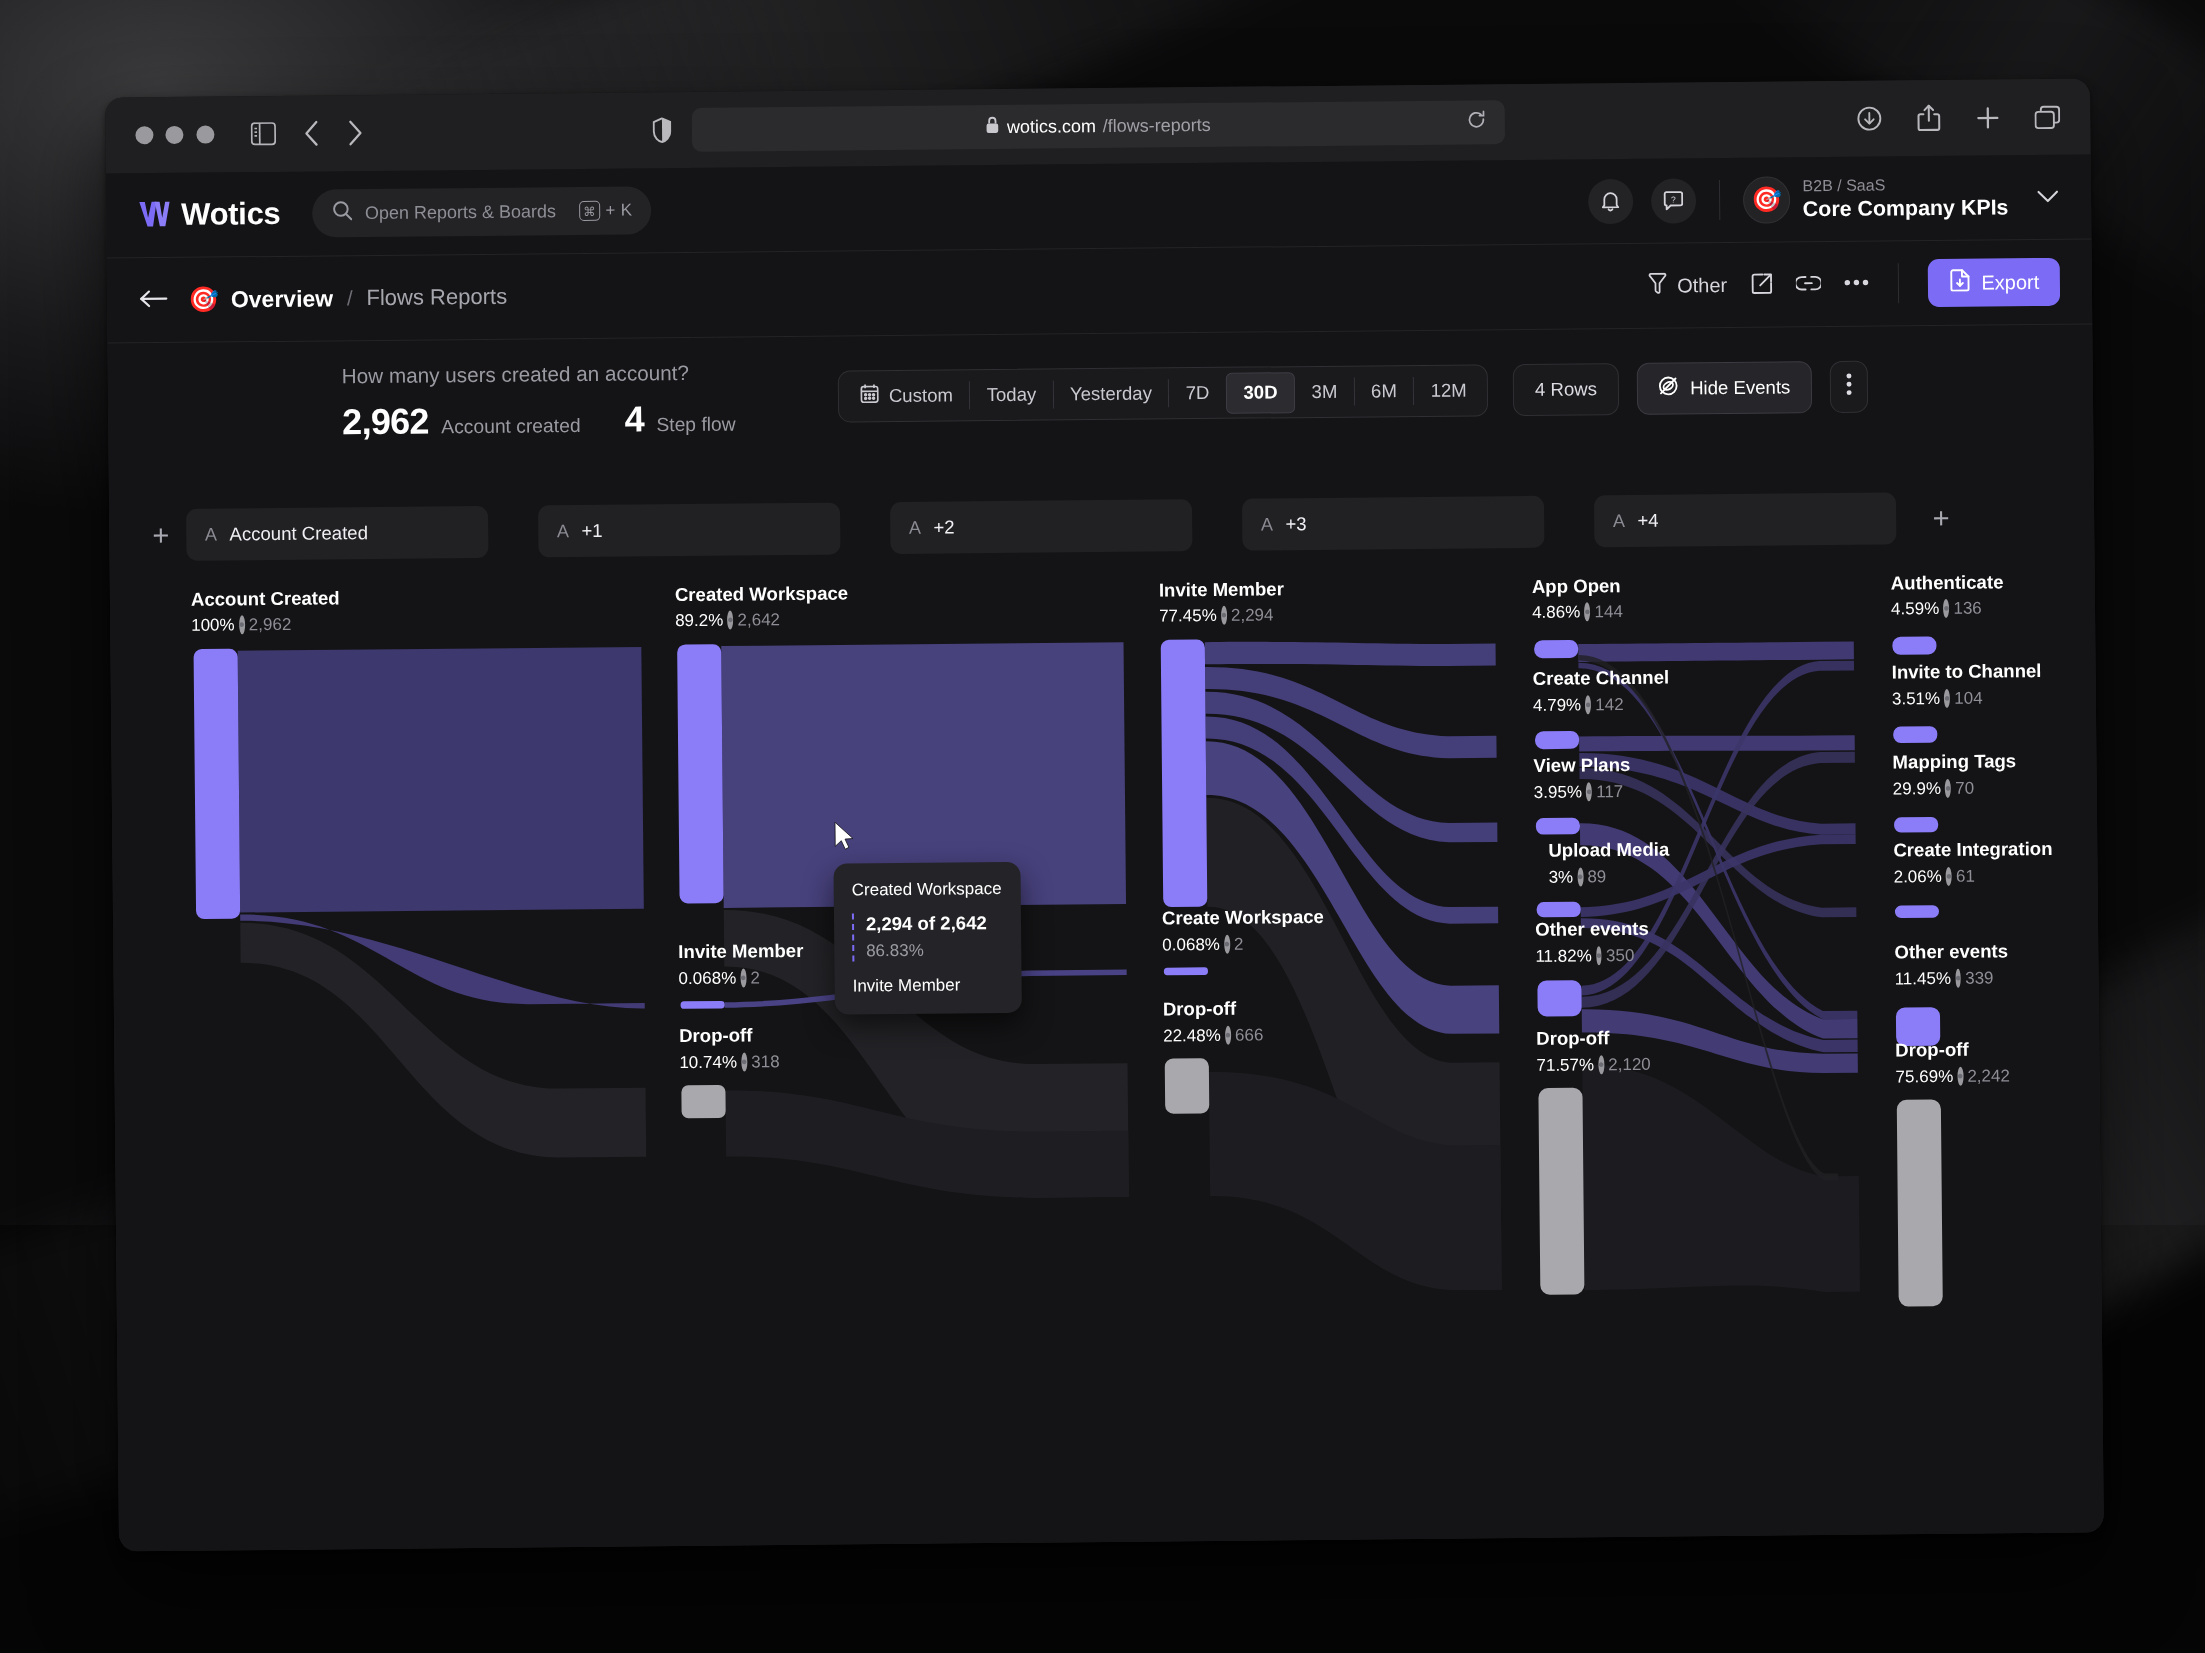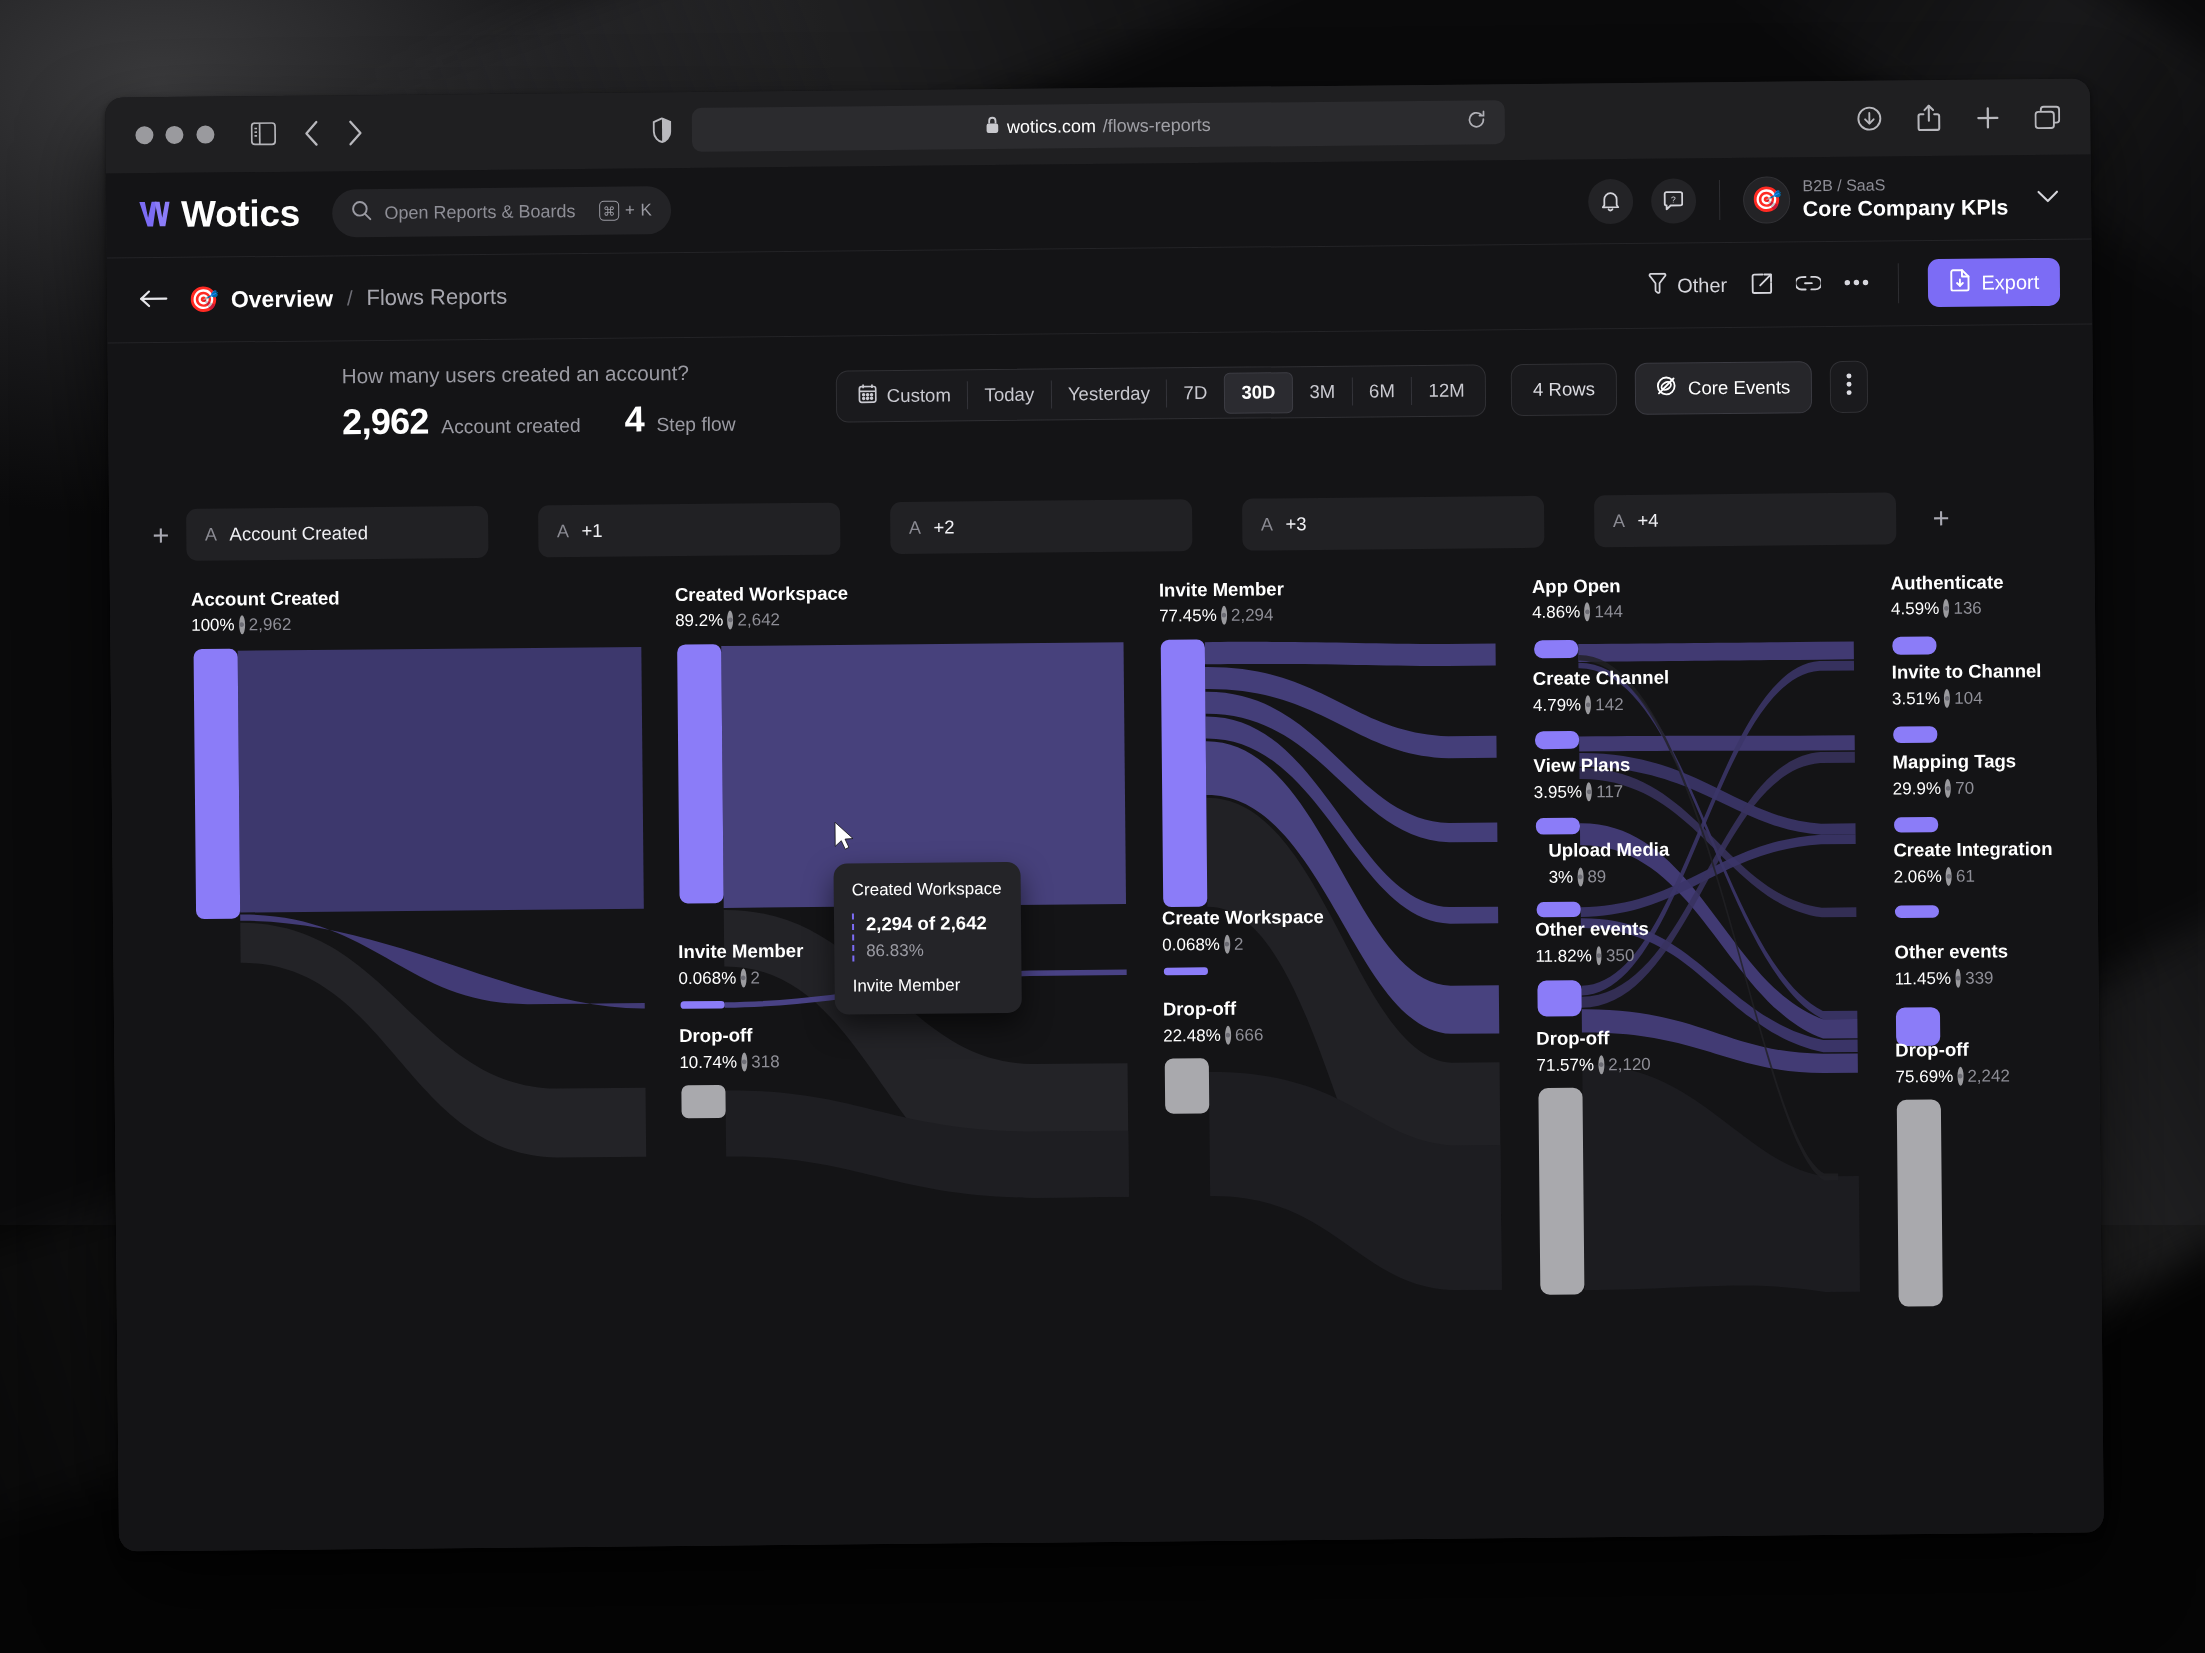--- a/index.html
+++ b/index.html
@@ -55,21 +55,21 @@
   #url-reload { position: absolute; right: 18px; top: 50%; transform: translateY(-50%); color: #b0b0b6; }
   .chrome-right { position: absolute; right: 30px; display: flex; align-items: center; gap: 34px; }
 
   
   #app { position: relative; height: 1378px; background: #141416; }
   #app-header {
     height: 85px; display: flex; align-items: center; padding: 0 32px;
     border-bottom: 0.7px solid #242427; position: relative;
   }
   .logo { display: flex; align-items: center; gap: 11px; }
-  .logo-name { color: #fff; font-size: 37px; font-weight: bold; letter-spacing: -0.3px; }
+  .logo-name { color: #fff; font-size: 31px; font-weight: bold; letter-spacing: -0.3px; }
   #searchbox {
     margin-left: 32px; width: 339px; height: 48px; background: #232326;
     border-radius: 24px; display: flex; align-items: center; gap: 12.4px; padding: 0 19.3px;
     color: #8e8e96; font-size: 18px;
   }
   #searchbox .kbd { margin-left: auto; display: flex; align-items: center; gap: 5.5px; font-size: 17px; color: #9a9aa2; }
   .kbd-box { width: 20.7px; height: 20.7px; border: 1.4px solid #9a9aa2; border-radius: 4.8px;
              display: inline-flex; align-items: center; justify-content: center; font-size: 12.4px; }
   .hdr-right { position: absolute; right: 32px; display: flex; align-items: center; gap: 18px; }
   .circ-btn { width: 45px; height: 45px; border-radius: 50%; background: #232326;
@@ -406,21 +406,21 @@
             <span>4 Rows</span>
           </div>
           <div class="pill strong" style="margin-left:18px">
             <span>
               <svg width="20.7" height="20.7" viewBox="0 0 18 18" fill="none" stroke="#fff" stroke-width="1.6" stroke-linecap="round">
                 <circle cx="9" cy="9" r="7.3"></circle>
                   <ellipse cx="9" cy="9" rx="4.4" ry="3" transform="rotate(-30 9 9)"></ellipse>
                   <line x1="2.6" y1="15.4" x2="15.4" y2="2.6"></line>
               </svg>
             </span>
-            <span>Core Events</span>
+            <span>Hide Events</span>
           </div>
           <div class="pill icon-only" style="margin-left:18px">
             <span>
               <svg width="8.3" height="25" viewBox="0 0 8 24" fill="#dcdce2">
                   <circle cx="4" cy="4" r="2.4"></circle>
                   <circle cx="4" cy="12" r="2.4"></circle>
                   <circle cx="4" cy="20" r="2.4"></circle>
                 </svg>
             </span>
           </div>

